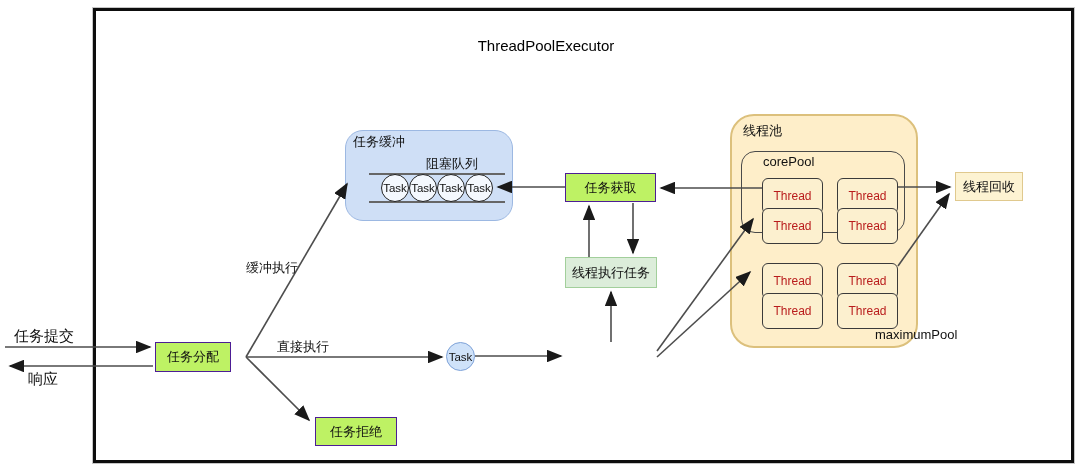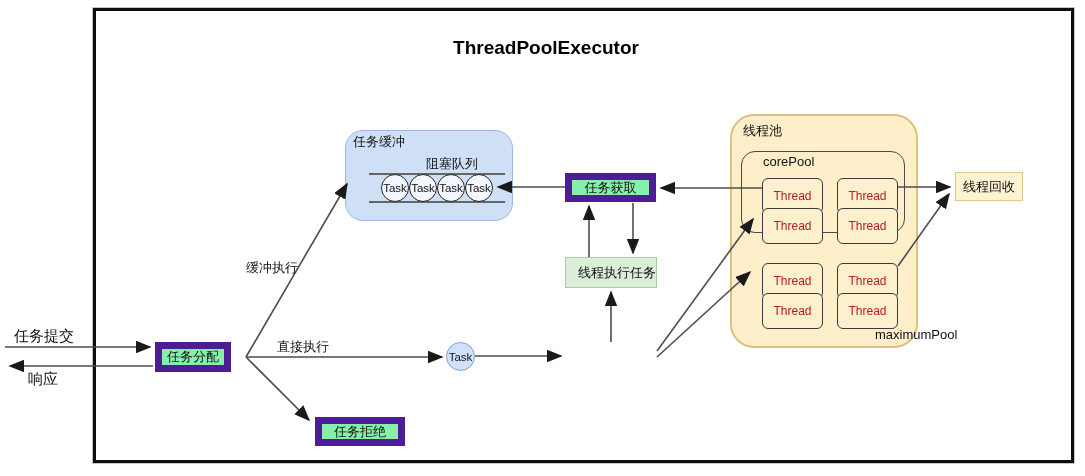--- a/index.html
+++ b/index.html
@@ -3,40 +3,40 @@
 <meta charset="utf-8">
 <style>
   * { margin:0; padding:0; box-sizing:border-box; }
   body { background:#fff; font-family:"Liberation Sans", sans-serif; }
   #canvas { position:relative; width:1085px; height:476px; background:#ffffff; overflow:hidden; }
 
   .frame { position:absolute; left:93px; top:8px; width:981px; height:455px;
            border:3px solid #0d0d0d; box-shadow:0 0 0 1px #c6c6c6; z-index:0; background:#fff; }
 
   .title { position:absolute; left:430px; top:37px; width:232px; text-align:center;
-           font-size:19px; font-weight:bold; color:#000; z-index:4; }
+           font-size:15px; font-weight:normal; color:#000; z-index:4; }
 
   .container { position:absolute; z-index:1; }
   .buffer-box { left:345px; top:130px; width:168px; height:91px;
                 background:#cfdff6; border:1px solid #9cb8e2; border-radius:18px; }
   .pool-box   { left:730px; top:114px; width:188px; height:234px;
                 background:#feeec9; border:2px solid #dcc07c; border-radius:24px; }
   .corepool-box { left:741px; top:151px; width:164px; height:82px;
                 background:transparent; border:1.5px solid #4a4a4a; border-radius:14px; z-index:1; }
 
   svg.wires { position:absolute; left:0; top:0; z-index:2; pointer-events:none; }
 
   .node { position:absolute; display:flex; align-items:center; justify-content:center;
           font-size:13px; color:#111; z-index:3; }
-  .blue   { background:#86efac; border:7px solid #4c1d95; }
-  .green  { background:#dcedda; border:1px solid #a2cf9b;justify-content:flex-end; }
+  .blue   { background:#bef264; border:1px solid #4c1d95; }
+  .green  { background:#dcedda; border:1px solid #a2cf9b; }
   .yellow { background:#fdf3d2; border:1px solid #e0c98e; }
 
   .n-task-dispatch { left:155px; top:342px; width:76px; height:30px; }
-  .n-task-reject   { left:315px; top:417px; width:90px; height:29px; }
+  .n-task-reject   { left:315px; top:417px; width:82px; height:29px; }
   .n-task-fetch    { left:565px; top:173px; width:91px; height:29px; }
   .n-thread-exec   { left:565px; top:257px; width:92px; height:31px; }
   .n-thread-dispatch { left:565px; top:342px; width:91px; height:29px; }
   .n-thread-recycle  { left:955px; top:172px; width:68px; height:29px; }
 
   .task-circle { left:446px; top:342px; width:29px; height:29px; border-radius:50%;
                  background:#cfe2f9; border:1.5px solid #7ea2d8; font-size:11.5px; }
   .q-task { position:absolute; top:174px; width:28px; height:28px; border-radius:50%;
             background:#f4f8fe; border:1.5px solid #222; display:flex; align-items:center;
             justify-content:center; font-size:11.5px; color:#111; z-index:3; }

